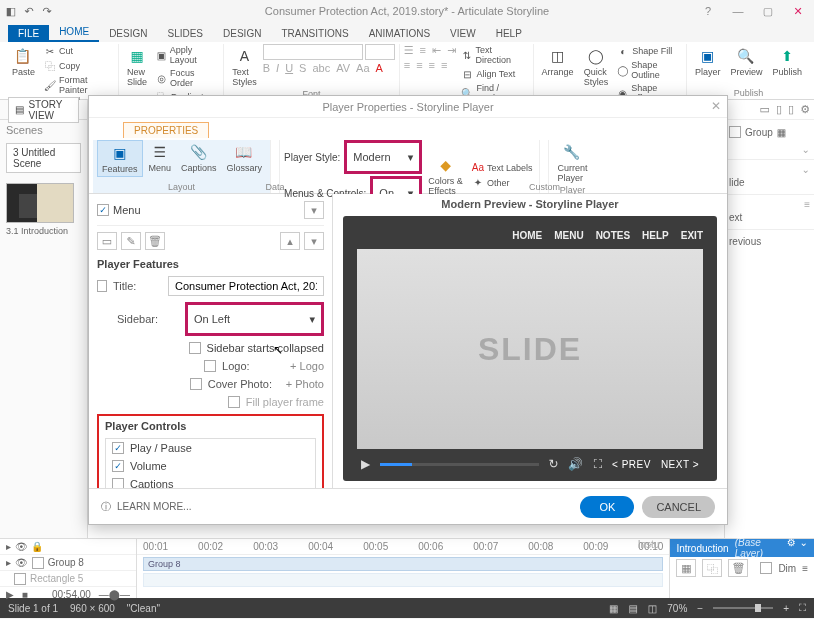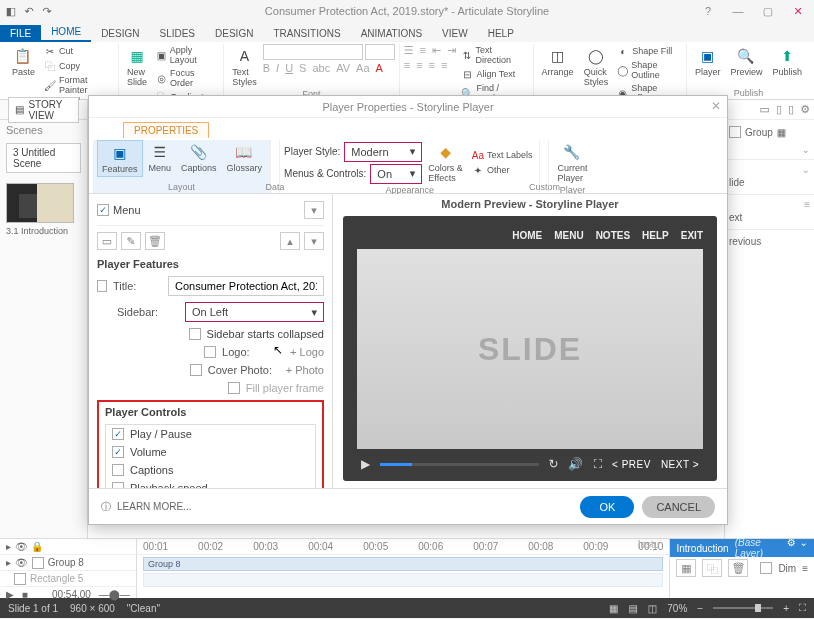--- a/index.html
+++ b/index.html
@@ -7,21 +7,21 @@
 
 
 .titlebar { height: 22px; background: #f5f5f5; display: flex; align-items: center; justify-content: center; position: relative; }
 .titlebar-left { position: absolute; left: 4px; display: flex; gap: 4px; }
 .titlebar-left .ql { width: 14px; height: 14px; display: flex; align-items: center; justify-content: center; color: #666; }
 .titlebar-title { color: #888; font-size: 11px; }
 .titlebar-right { position: absolute; right: 4px; display: flex; gap: 6px; }
 .wbtn { width: 24px; height: 18px; display: flex; align-items: center; justify-content: center; color: #888; font-size: 11px; }
 
 
-.ribbon-tabs { height: 20px; display: flex; align-items: flex-end; gap: 0; padding-left: 0; }
+.ribbon-tabs { height: 20px; display: flex; align-items: flex-end; gap: 0; padding-left: 8px; }
 .ribbon-tabs .tab { padding: 3px 10px; font-size: 10px; color: #555; cursor: pointer; }
 .ribbon-tabs .tab.file { background: #0063b1; color: #fff; }
 .ribbon-tabs .tab.active { color: #0063b1; border-bottom: 2px solid #0063b1; }
 
 
 .ribbon-body { height: 58px; background: #fff; border-bottom: 1px solid #d9d9d9; display: flex; padding: 2px 4px 0; gap: 0; }
 .ribbon-group { display: flex; flex-direction: column; align-items: center; border-right: 1px solid #eee; padding: 0 4px; }
 .ribbon-group-top { display: flex; gap: 2px; flex: 1; align-items: flex-start; }
 .ribbon-group-label { font-size: 9px; color: #888; padding-bottom: 1px; }
 .rbtn { display: flex; flex-direction: column; align-items: center; gap: 1px; padding: 2px 4px; cursor: pointer; }
@@ -69,21 +69,21 @@
 .left-pane { width: 244px; border-right: 1px solid #ddd; overflow-y: auto; padding: 4px 8px; position: relative; }
 .menu-row { display: flex; align-items: center; gap: 4px; border-bottom: 1px solid #eee; padding: 3px 0 6px; margin-bottom: 6px; }
 .sq { width: 20px; height: 18px; border: 1px solid #ccc; background: #fff; display: inline-flex; align-items: center; justify-content: center; font-size: 11px; color: #888; cursor: pointer; }
 .chk { width: 12px; height: 12px; border: 1px solid #aaa; display: inline-flex; align-items: center; justify-content: center; font-size: 9px; color: #0063b1; }
 .chk.on::before { content: "✓"; }
 
 .section-label { font-size: 11px; color: #444; margin: 8px 0 6px; font-weight: 600; }
 .fld-row { display: flex; align-items: center; gap: 6px; margin-bottom: 6px; font-size: 11px; justify-content: flex-end; }
 .lbl { width: 62px; color: #555; }
 .inp { flex: 1; border: 1px solid #ccc; height: 20px; padding: 0 6px; font-size: 11px; background: #fff; }
-.sel { flex: 1; border: 1px solid #be185d; height: 20px; padding: 0 6px; font-size: 11px; background: #fff; display: flex; align-items: center; justify-content: space-between; }
+.sel { flex: 1; border: 3px solid #be185d; height: 34px; padding: 0 6px; font-size: 11px; background: #fff; display: flex; align-items: center; justify-content: space-between; }
 .ind { margin-left: 58px; }
 .lnk { color: #888; font-size: 11px; cursor: pointer; }
 .dim { color: #aaa; }
 
 .red-box { border: 2px solid #d22; padding: 4px 6px 2px; margin-top: 4px; }
 .pc-list { border: 1px solid #ddd; }
 .pc-item { display: flex; align-items: center; gap: 6px; padding: 3px 6px; font-size: 11px; }
 
 .right-pane { flex: 1; background: #fff; display: flex; flex-direction: column; }
 .preview-hdr { text-align: center; font-size: 11px; color: #555; padding: 4px 0; font-weight: 600; }

